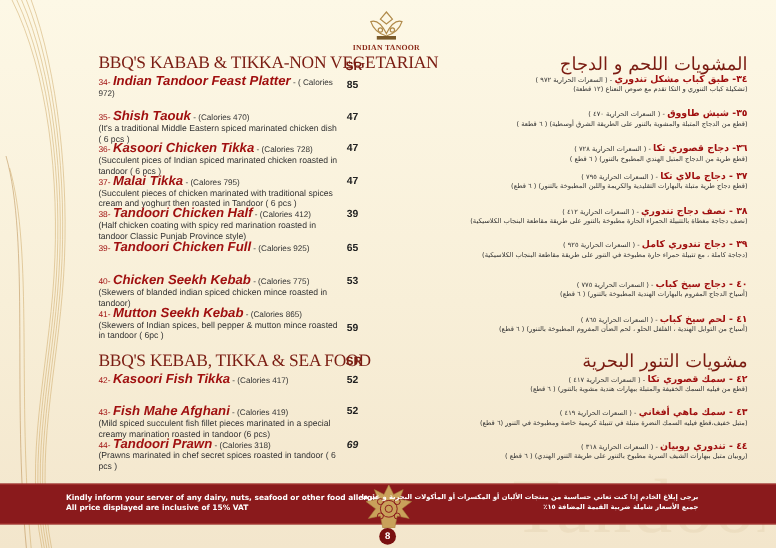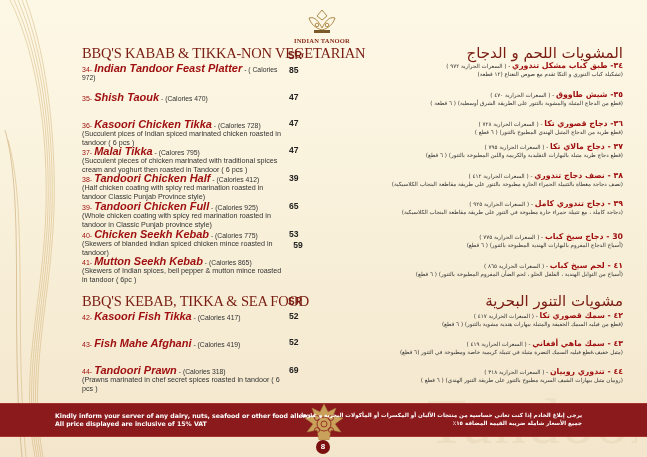--- a/index.html
+++ b/index.html
@@ -109,20 +109,21 @@
 
 <div class="item" style="top:64px;">
   <span class="num name">34-</span>
   <span class="name">Indian Tandoor Feast Platter</span><span class="cal"> - ( Calories 972)</span><br>
 </div>
 <div class="price" style="top:65px;">85</div>
 
 <div class="item" style="top:93px;">
   <span class="num name">35-</span>
   <span class="name">Shish Taouk</span><span class="cal"> - (Calories 470)</span><br>
+  <span>(It's a traditional Middle Eastern spiced marinated chicken dish ( 6 pcs )</span>
 </div>
 <div class="price" style="top:92px;">47</div>
 
 <div class="item" style="top:120px;">
   <span class="num name">36-</span>
   <span class="name">Kasoori Chicken Tikka</span><span class="cal"> - (Calories  728)</span><br>
   <span>(Succulent pices of Indian spiced marinated chicken roasted in tandoor  ( 6 pcs )</span>
 </div>
 <div class="price" style="top:118px;">47</div>
 
@@ -136,59 +137,59 @@
 <div class="item" style="top:174px;">
   <span class="num name">38-</span>
   <span class="name">Tandoori Chicken Half</span><span class="cal"> - (Calories 412)</span><br>
   <span>(Half chicken coating with spicy red marination roasted in tandoor Classic Punjab Province style)</span>
 </div>
 <div class="price" style="top:173px;">39</div>
 
 <div class="item" style="top:202px;">
   <span class="num name">39-</span>
   <span class="name">Tandoori Chicken Full</span><span class="cal"> - (Calories 925)</span><br>
-  <span>(Whole chicken coating with spicy red marination roasted in tandoor in Classic Punjab province style)</span>
 </div>
 <div class="price" style="top:201px;">65</div>
 
 <div class="item" style="top:230px;">
   <span class="num name">40-</span>
   <span class="name">Chicken Seekh Kebab</span><span class="cal"> - (Calories 775)</span><br>
   <span>(Skewers of blanded indian spiced chicken mince roasted in tandoor)</span>
 </div>
 <div class="price" style="top:229px;">53</div>
 
 <div class="item" style="top:257px;">
   <span class="num name">41-</span>
   <span class="name">Mutton Seekh Kebab</span><span class="cal"> - (Calories 865)</span><br>
   <span>(Skewers of Indian spices, bell pepper &amp; mutton mince roasted in tandoor ( 6pc )</span>
 </div>
-<div class="price" style="top:240px;text-align:center;">59</div>
+<div class="price" style="top:268px;">59</div>
 
 <div class="section-title" style="position:absolute;left:82px;top:293px;">BBQ'S KEBAB, TIKKA &amp; SEA FOOD</div>
 <div class="sr-head" style="left:288px;top:296px;">SR</div>
 
 <div class="item" style="top:312px;">
   <span class="num name">42-</span>
   <span class="name">Kasoori Fish Tikka</span><span class="cal"> - (Calories 417)</span><br>
 </div>
 <div class="price" style="top:311px;">52</div>
 
 <div class="item" style="top:339px;">
   <span class="num name">43-</span>
   <span class="name">Fish Mahe Afghani</span><span class="cal"> - (Calories 419)</span><br>
+  <span>(Mild spiced succulent fish fillet pieces marinated in a special creamy marination roasted in tandoor (6 pcs)</span>
 </div>
 <div class="price" style="top:337px;">52</div>
 
 <div class="item" style="top:366px;">
   <span class="num name">44-</span>
   <span class="name">Tandoori Prawn</span><span class="cal"> - (Calories 318)</span><br>
   <span>(Prawns marinated in chef secret spices roasted in tandoor ( 6 pcs )</span>
 </div>
-<div class="price" style="top:365px;">69</div>
+<div class="price" style="top:365px;font-style:italic;">69</div>
 
 <div class="ar-title" style="top:44px;">المشويات اللحم و الدجاج</div>
 
 <div class="ar-item" style="top:62px;">
   <span class="ar-name">٣٤- طبق كباب مشكل تندوري</span><span> - ( السعرات الحرارية ٩٧٢ )</span><br>
   <span>(تشكيلة كباب التنوري و التكا تقدم مع صوص النعناع (١٢ قطعة)</span>
 </div>
 <div class="ar-item" style="top:91px;">
   <span class="ar-name">٣٥- شيش طاووق</span><span> - ( السعرات الحرارية ٤٧٠ )</span><br>
   <span>(قطع من الدجاج المتبلة والمشوية بالتنور على الطريقة الشرق أوسطية) ( ٦ قطعة )</span>
@@ -203,21 +204,21 @@
 </div>
 <div class="ar-item" style="top:172px;">
   <span class="ar-name">٣٨ - نصف دجاج تندوري</span><span> - ( السعرات الحرارية ٤١٢ )</span><br>
   <span>(نصف دجاجة مغطاة بالتتبيلة الحمراء الحارة مطبوخة بالتنور على طريقة مقاطعة البنجاب الكلاسيكية)</span>
 </div>
 <div class="ar-item" style="top:200px;">
   <span class="ar-name">٣٩ - دجاج تندوري كامل</span><span> - ( السعرات الحرارية ٩٢٥ )</span><br>
   <span>(دجاجة كاملة ، مع تتبيلة حمراء حارة مطبوخة في التنور على طريقة مقاطعة البنجاب الكلاسيكية)</span>
 </div>
 <div class="ar-item" style="top:233px;">
-  <span class="ar-name">30 - دجاج سيخ كباب</span><span> - ( السعرات الحرارية ٧٧٥ )</span><br>
+  <span class="ar-name">٤٠ - دجاج سيخ كباب</span><span> - ( السعرات الحرارية ٧٧٥ )</span><br>
   <span>(أسياخ الدجاج المفروم بالبهارات الهندية المطبوخة بالتنور) ( ٦ قطع)</span>
 </div>
 <div class="ar-item" style="top:262px;">
   <span class="ar-name">٤١ - لحم سيخ كباب</span><span> - ( السعرات الحرارية ٨٦٥ )</span><br>
   <span>(أسياخ من التوابل الهندية ، الفلفل الحلو ، لحم الضأن المفروم المطبوخة بالتنور) ( ٦ قطع)</span>
 </div>
 
 <div class="ar-title" style="top:292px;">مشويات التنور البحرية</div>
 
 <div class="ar-item" style="top:312px;">

